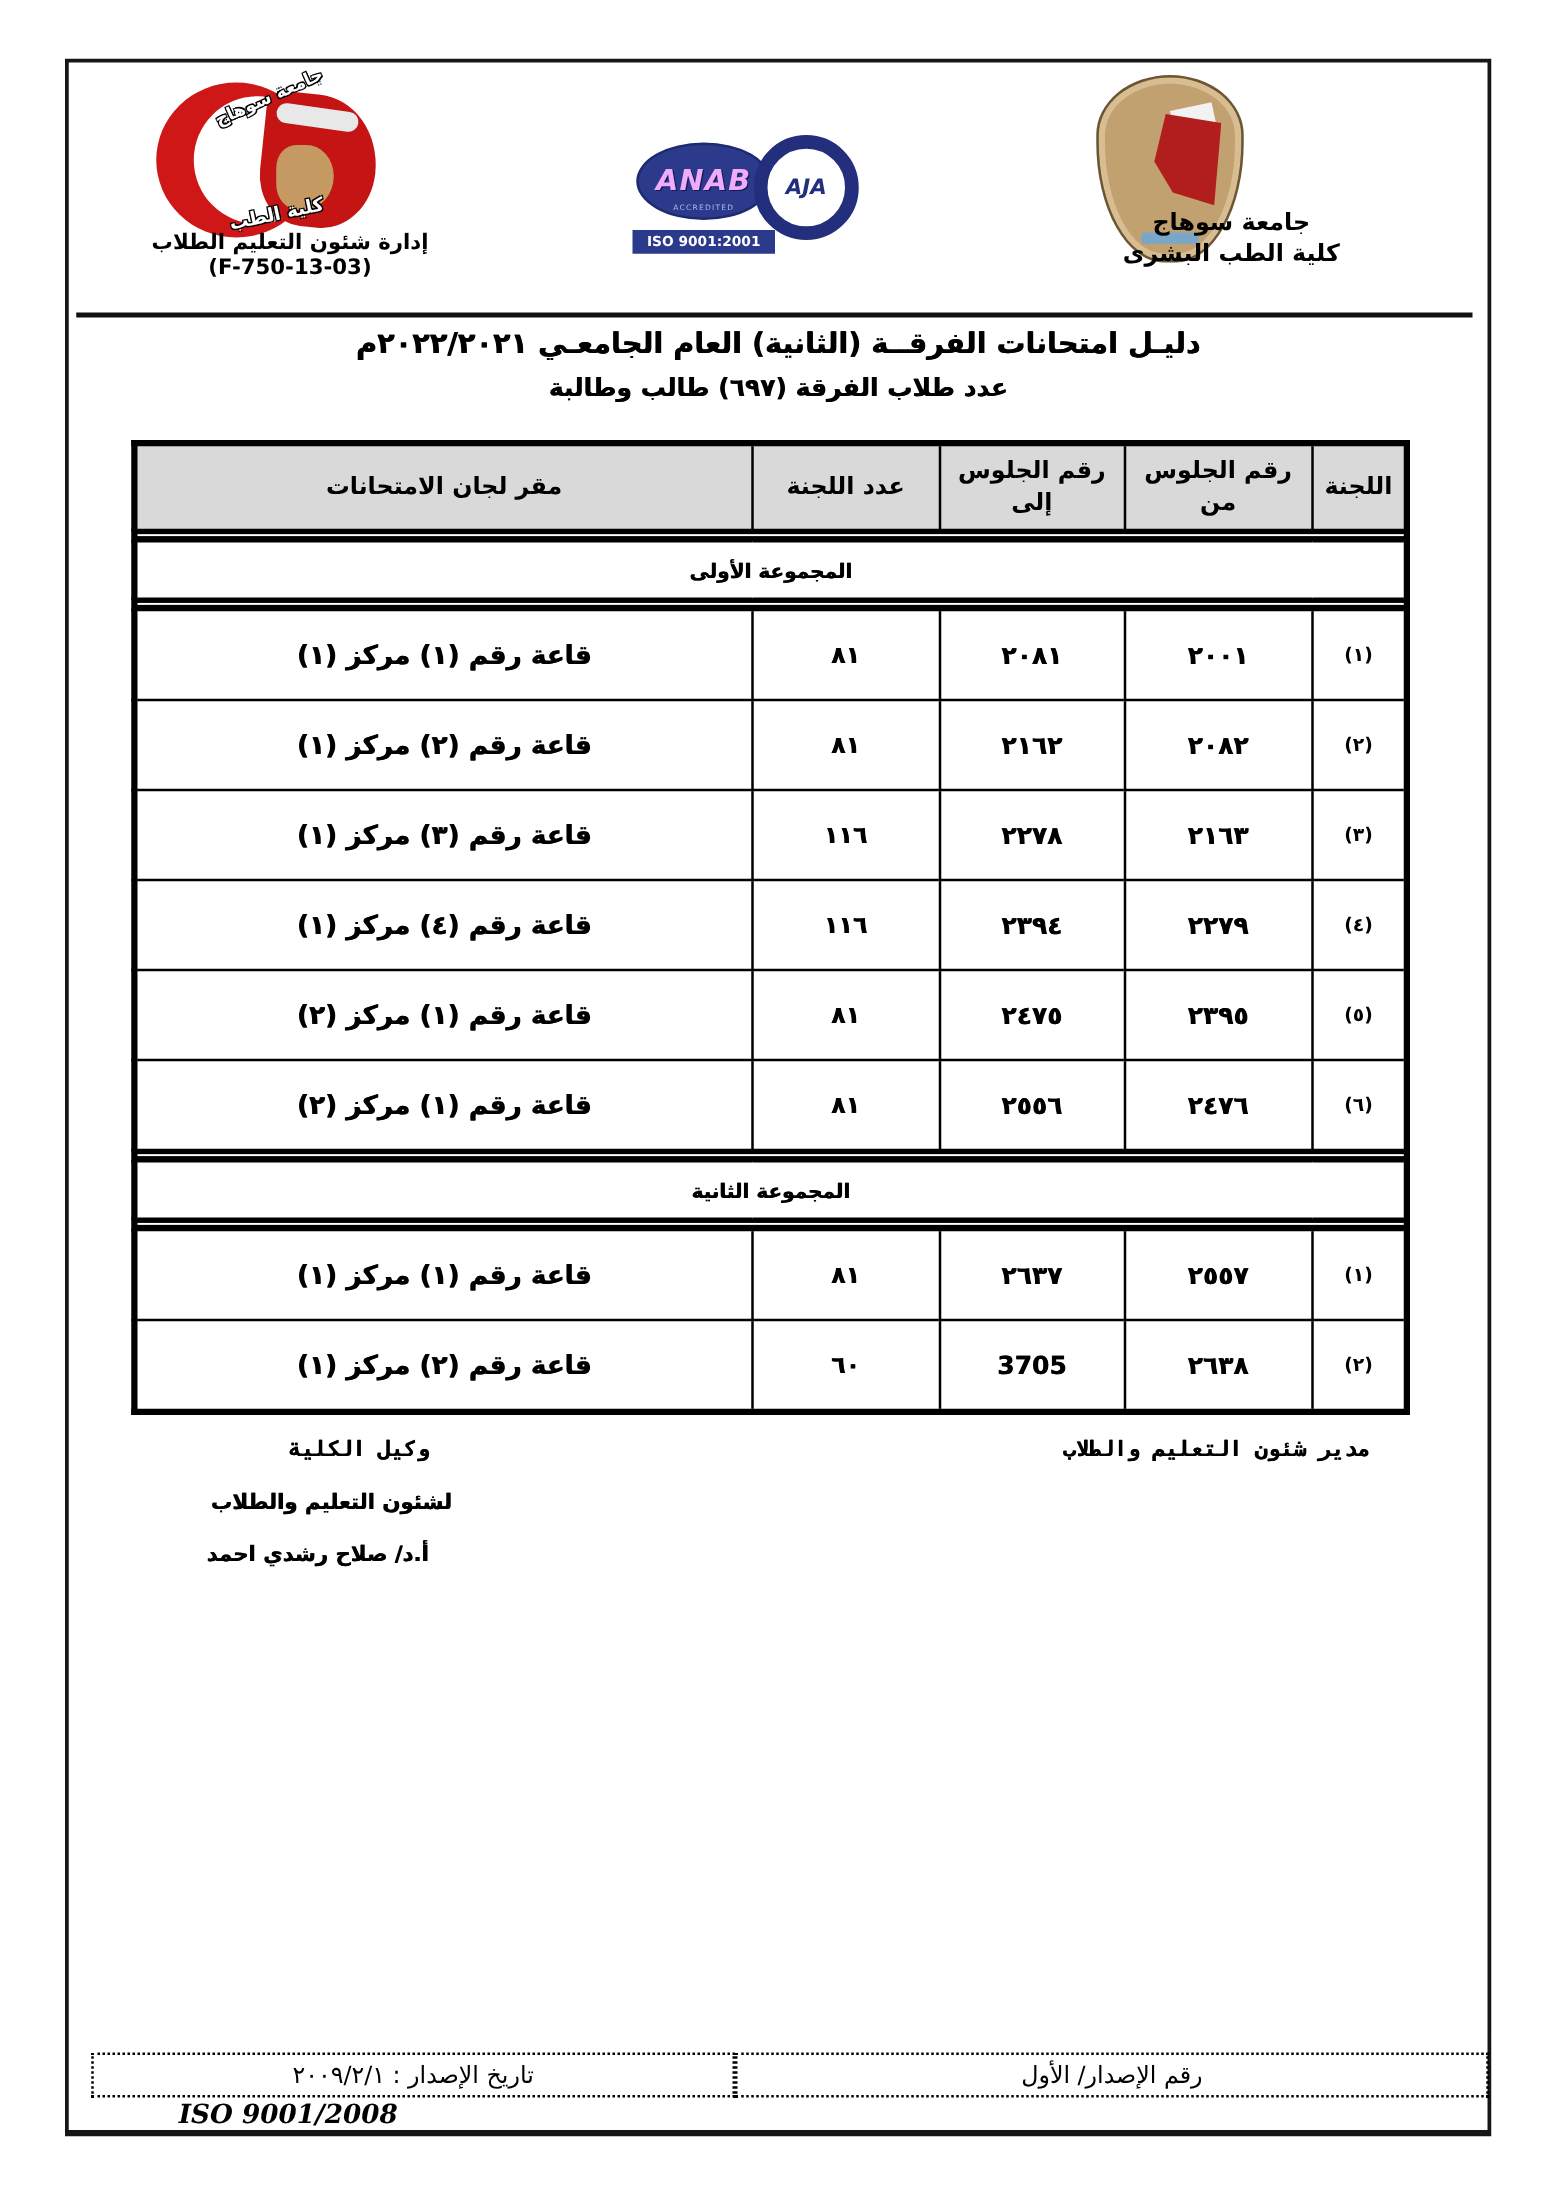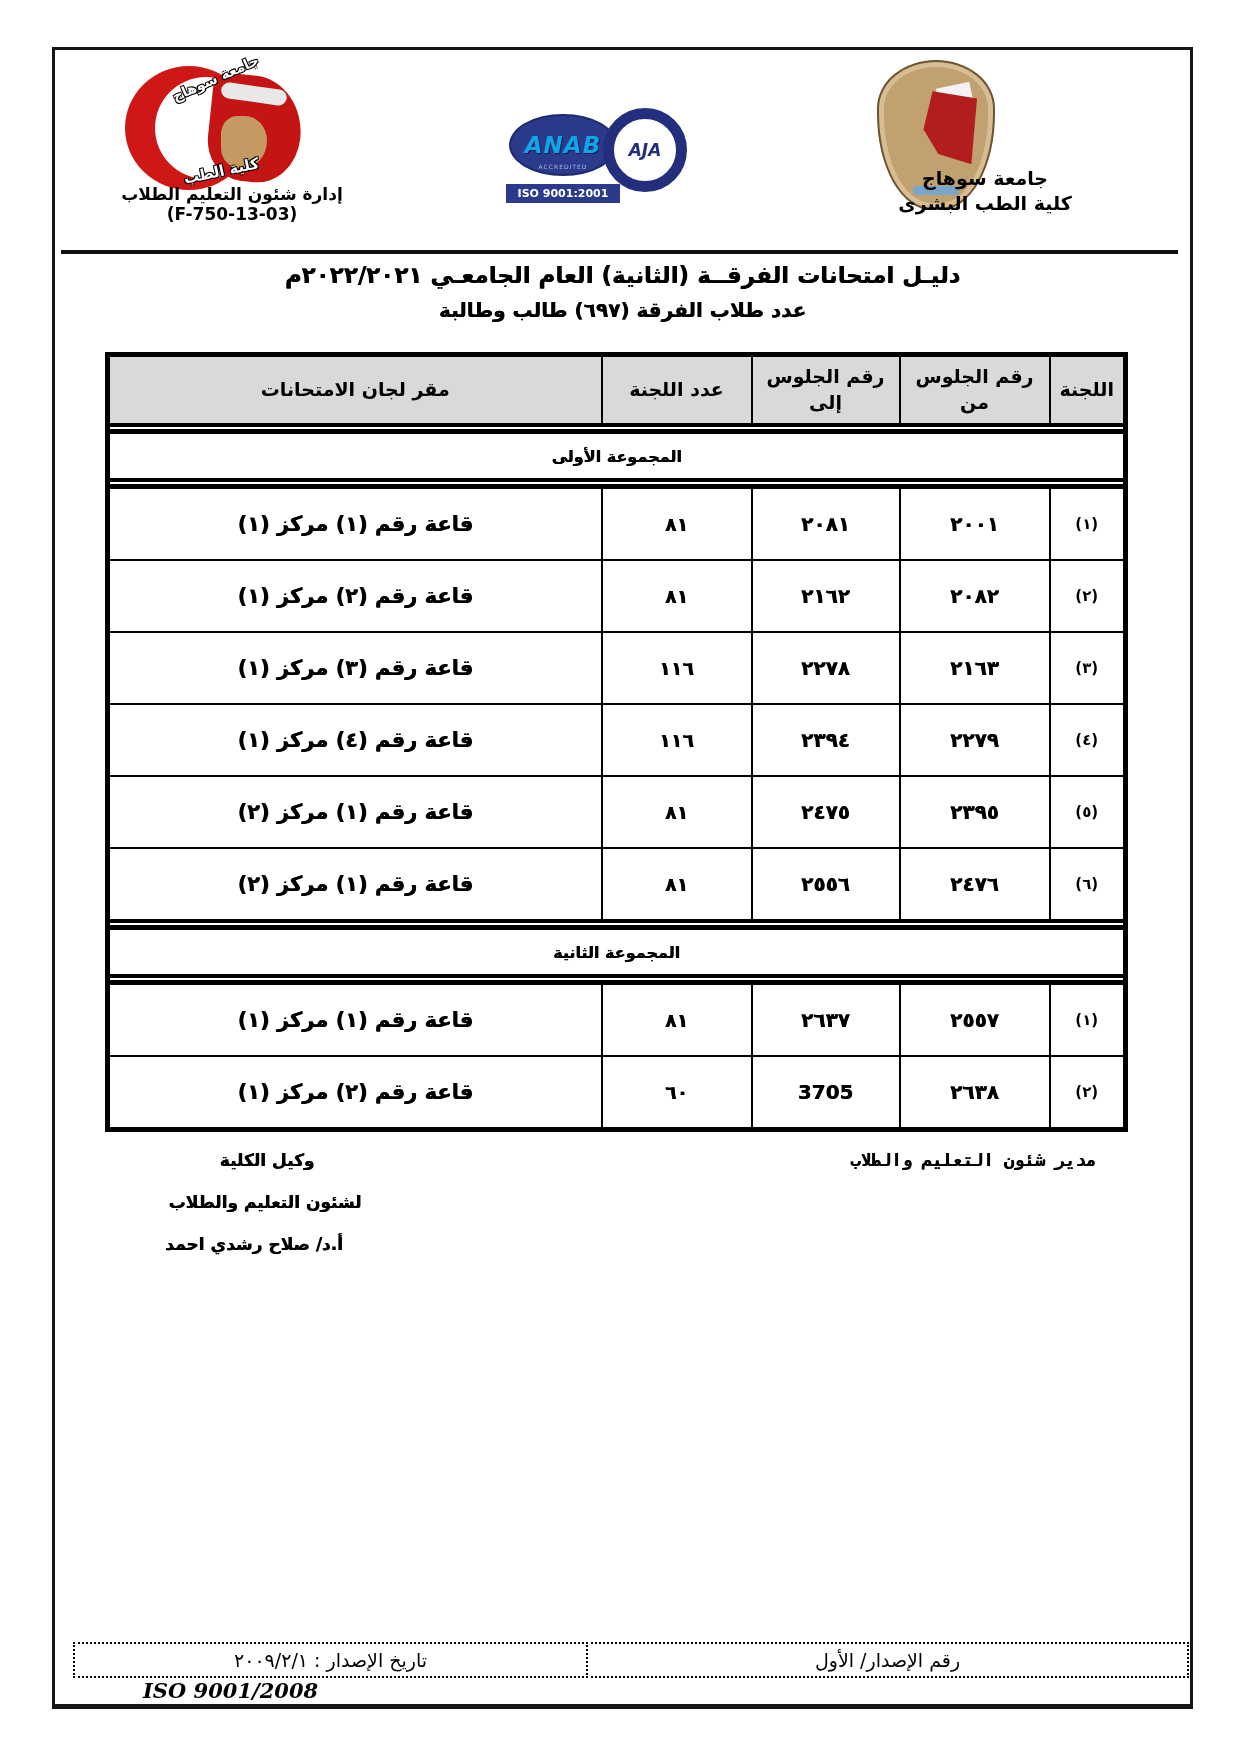--- a/index.html
+++ b/index.html
@@ -15,21 +15,21 @@
   .pharaoh-face{position:absolute;left:96px;top:52px;width:46px;height:52px;background:#c49a62;border-radius:40% 55% 60% 45%;}
   .arc-text{position:absolute;color:#fff;font-weight:bold;white-space:nowrap;text-shadow:1px 1px 0 #000,-1px -1px 0 #000,1px -1px 0 #000,-1px 1px 0 #000;}
   .arc-top{left:44px;top:6px;font-size:14px;transform:rotate(-24deg);}
   .arc-bottom{left:58px;top:98px;font-size:15px;transform:rotate(-12deg);}
   .dept-block{position:absolute;left:52px;top:134px;width:250px;text-align:center;font-weight:bold;}
   .dept-line1{font-size:17px;}
   .dept-line2{font-size:17px;direction:ltr;}
 
   .logo-anab{position:absolute;left:448px;top:64px;width:120px;height:110px;text-align:center;}
   .anab-oval{position:relative;width:104px;height:58px;margin:0 auto;background:#2c3a8c;border:2px solid #1e2a6e;border-radius:50%;display:flex;align-items:center;justify-content:center;}
-  .anab-word{color:#0ea5e9;font-style:italic;font-weight:bold;font-size:23px;letter-spacing:1px;text-shadow:1px 1px 0 #121c52;}
+  .anab-word{color:#f0abfc;font-style:italic;font-weight:bold;font-size:23px;letter-spacing:1px;text-shadow:1px 1px 0 #121c52;}
   .anab-accredited{position:absolute;bottom:4px;left:0;right:0;font-size:6px;color:#aab8ee;letter-spacing:1px;}
   .anab-band{margin:8px auto 0;width:114px;height:19px;background:#2c3a8c;color:#fff;font-size:11px;font-weight:bold;display:flex;align-items:center;justify-content:center;direction:ltr;}
   .logo-aja{position:absolute;left:548px;top:58px;width:84px;height:84px;border:11px solid #232e7d;border-radius:50%;background:#fff;box-sizing:border-box;display:flex;align-items:center;justify-content:center;}
   .aja-word{color:#232e7d;font-weight:bold;font-style:italic;font-size:17px;direction:ltr;}
 
   .logo-shield{position:absolute;left:822px;top:10px;width:118px;height:150px;}
   .shield-body{position:absolute;inset:0;background:#c2a171;border:2px solid #6b5633;border-radius:50% 50% 46% 46% / 32% 32% 64% 64%;box-shadow:inset 0 0 0 5px #d8bd92;overflow:hidden;}
   .shield-red{position:absolute;left:36%;top:20%;width:50%;height:50%;background:#b21d1d;clip-path:polygon(22% 0,100% 10%,90% 100%,32% 86%,6% 52%);}
   .shield-white{position:absolute;left:52%;top:16%;width:30%;height:16%;background:#f2f2f2;transform:rotate(-12deg);}
   .shield-blue{position:absolute;left:30%;bottom:9%;width:40%;height:6%;background:#7aa7c9;border-radius:3px;}
@@ -50,26 +50,26 @@
   tr.grp td{height:44px;font-size:16px;font-weight:bold;text-shadow:0.5px 0 0 #000;}
   tr.row td{height:70px;}
   td.c-com{font-size:15px;font-weight:bold;}
   td.c-num{font-size:20px;font-weight:bold;text-shadow:0.4px 0 0 #000;margin-left:16px;}
   td.c-cnt{font-size:19px;font-weight:bold;text-shadow:0.4px 0 0 #000;vertical-align:middle;}
   td.c-loc{font-size:21px;font-weight:bold;text-shadow:0.6px 0 0 #000;}
 
   
   .sig{position:absolute;font-size:17px;font-weight:bold;text-shadow:0.5px 0 0 #000;white-space:nowrap;}
   .sig-right{left:778px;top:1100px;width:280px;text-align:center;font-family:Liberation Mono, monospace;}
-  .sig-l1{left:132px;top:1100px;width:160px;text-align:center;}
+  .sig-l1{left:152px;top:1100px;width:160px;text-align:center;font-family:Liberation Mono, monospace;}
   .sig-l2{left:100px;top:1142px;width:220px;text-align:center;}
   .sig-l3{left:84px;top:1184px;width:230px;text-align:center;}
 
   
-  .footer-strip{position:absolute;left:18px;top:1592px;width:1118px;height:36px;display:flex;direction:ltr;}
+  .footer-strip{position:absolute;left:18px;top:1592px;width:1118px;height:36px;display:flex;direction:ltr;justify-content:space-between;}
   .f-cell{box-sizing:border-box;border:2px dotted #000;display:flex;align-items:center;justify-content:center;font-size:19px;}
   .f-date{width:515px;}
   .f-no{width:603px;margin-left:-2px;}
   .iso-line{position:absolute;left:88px;top:1628px;font-family:"DejaVu Serif",serif;font-style:italic;font-weight:bold;font-size:21px;direction:ltr;}
 </style>
 </head>
 <body>
 
 <div class="frame">
 

